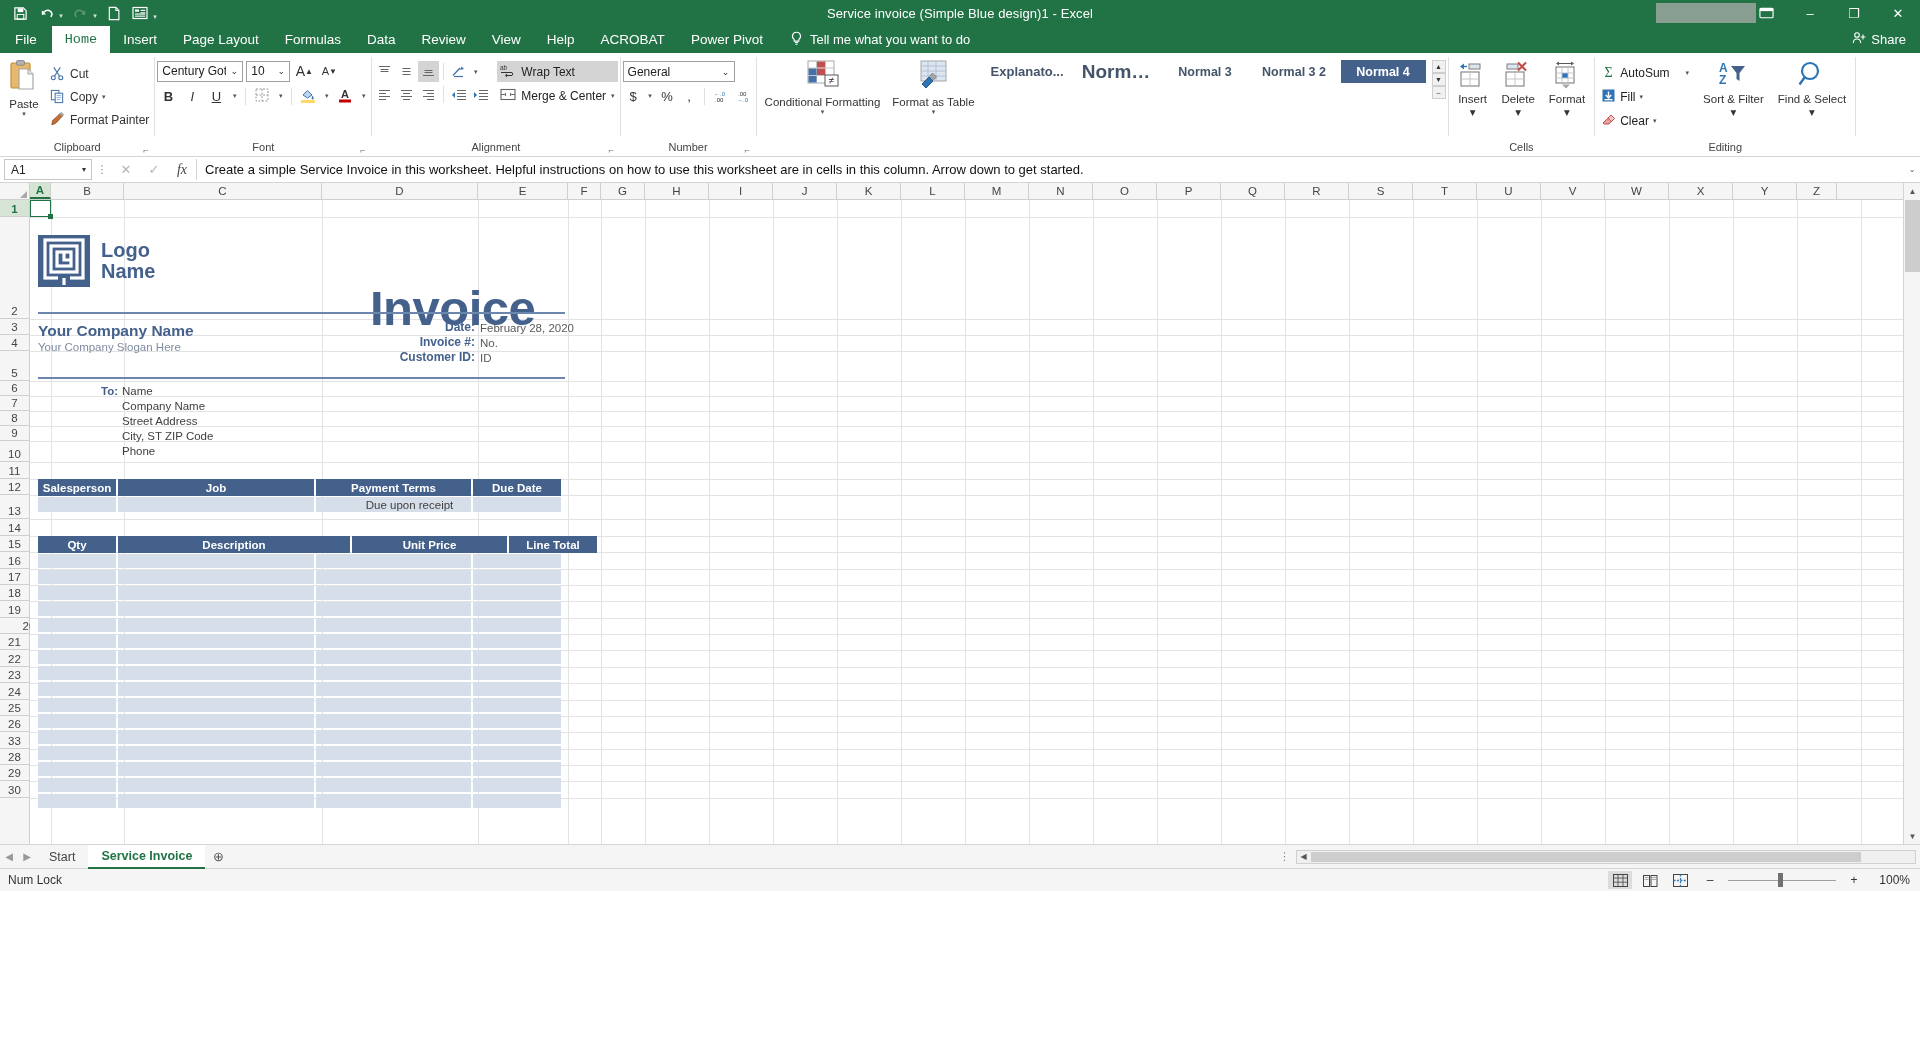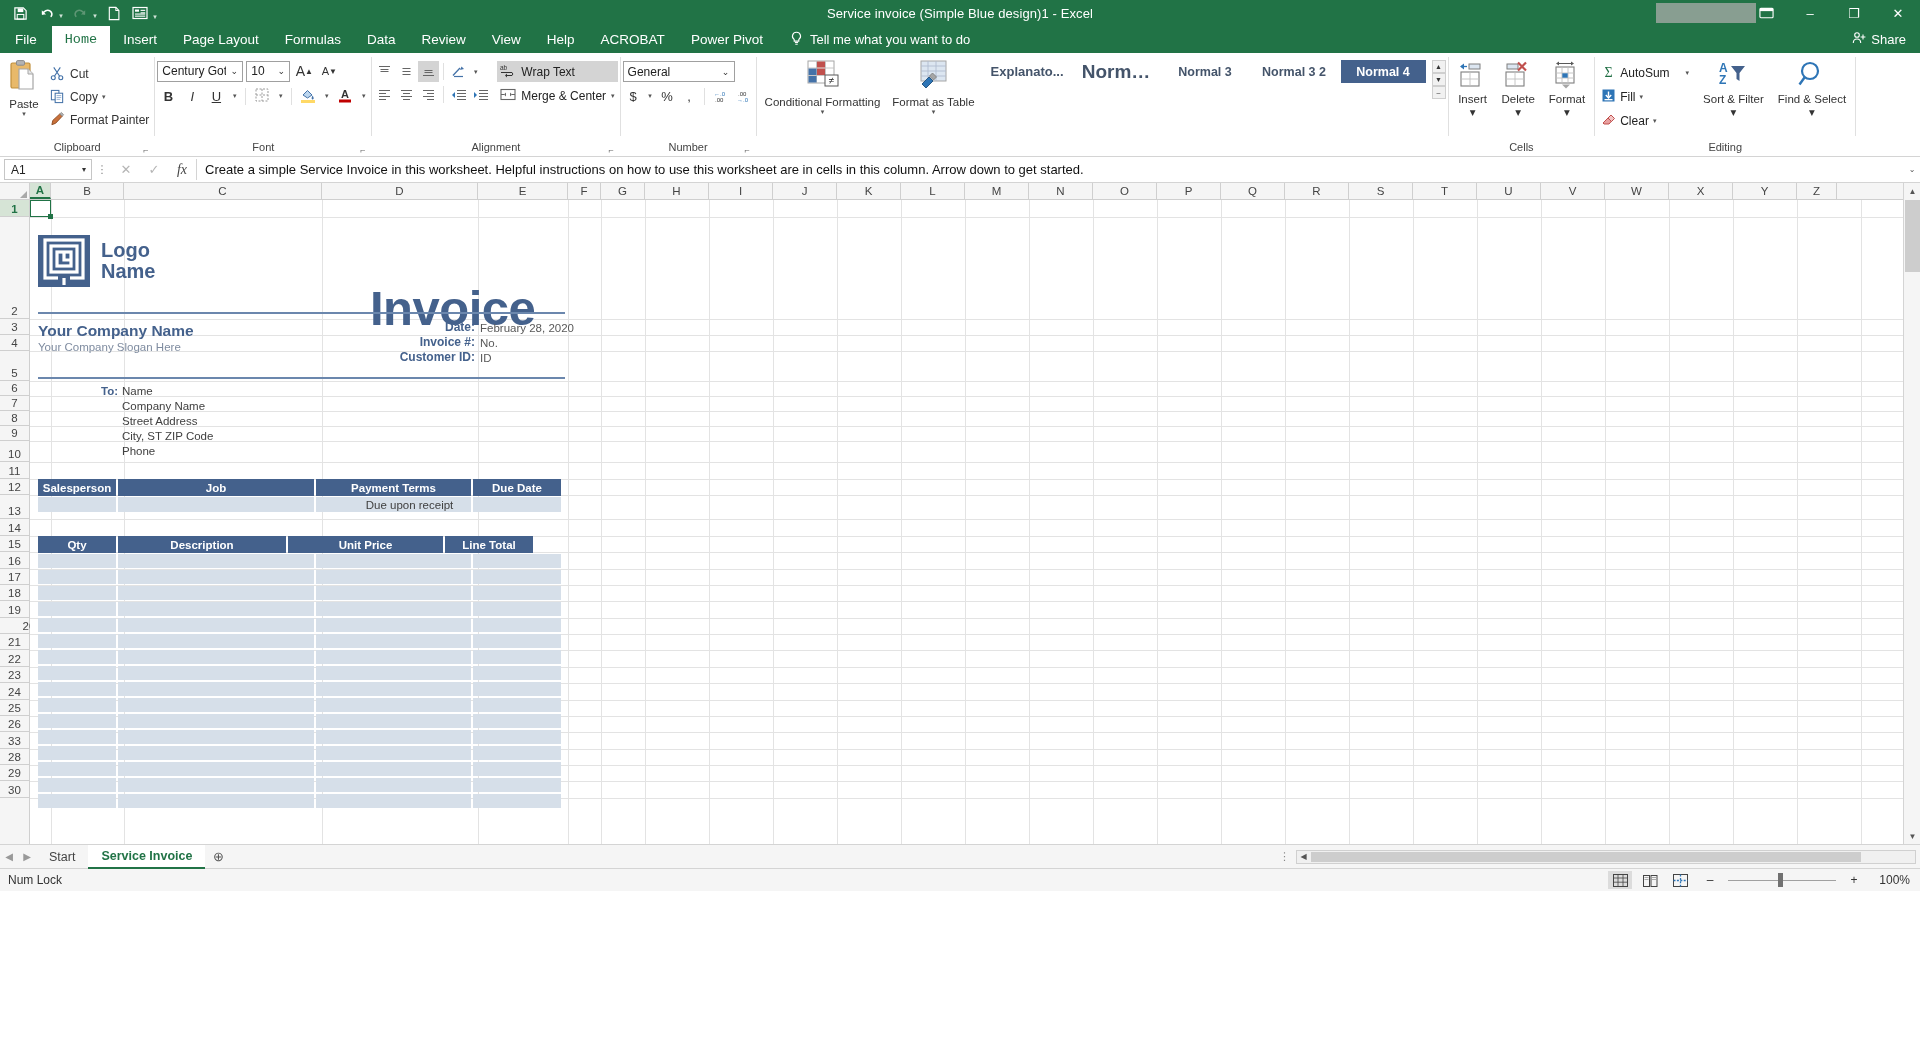--- a/index.html
+++ b/index.html
@@ -942,21 +942,21 @@
       </div>
       <div class="inv" style="left:8px;top:297px;display:flex;gap:2px;">
         <div class="trow" style="width:78px;height:15px;"></div>
         <div class="trow" style="width:196px;height:15px;"></div>
         <div class="trow ctr" style="width:155px;height:15px;padding-left:32px;">Due upon receipt</div>
         <div class="trow" style="width:88px;height:15px;"></div>
       </div>
 
       <div class="inv" style="left:8px;top:336px;display:flex;gap:2px;">
         <div class="thead" style="width:78px;height:17px;">Qty</div>
-        <div class="thead" style="width:168px;height:17px;">Description</div>
+        <div class="thead" style="width:232px;height:17px;">Description</div>
         <div class="thead" style="width:155px;height:17px;">Unit Price</div>
         <div class="thead" style="width:88px;height:17px;">Line Total</div>
       </div>
 
       <div class="inv" style="left:8px;top:354px;">
         <div style="display:flex;gap:2px;margin-bottom:2px;">
             <div class="trow" style="width:78px;height:14px;"></div>
             <div class="trow" style="width:196px;height:14px;"></div>
             <div class="trow" style="width:155px;height:14px;"></div>
             <div class="trow" style="width:88px;height:14px;"></div>

